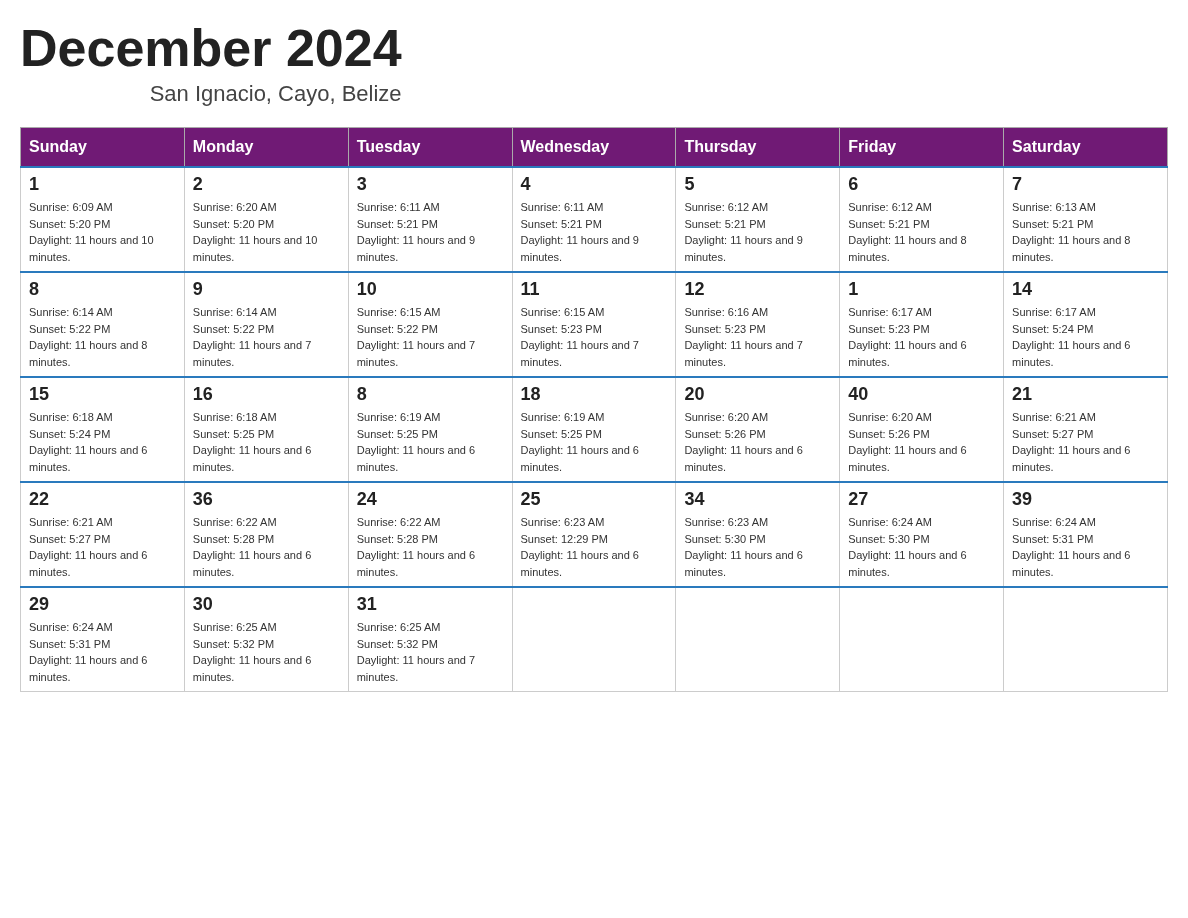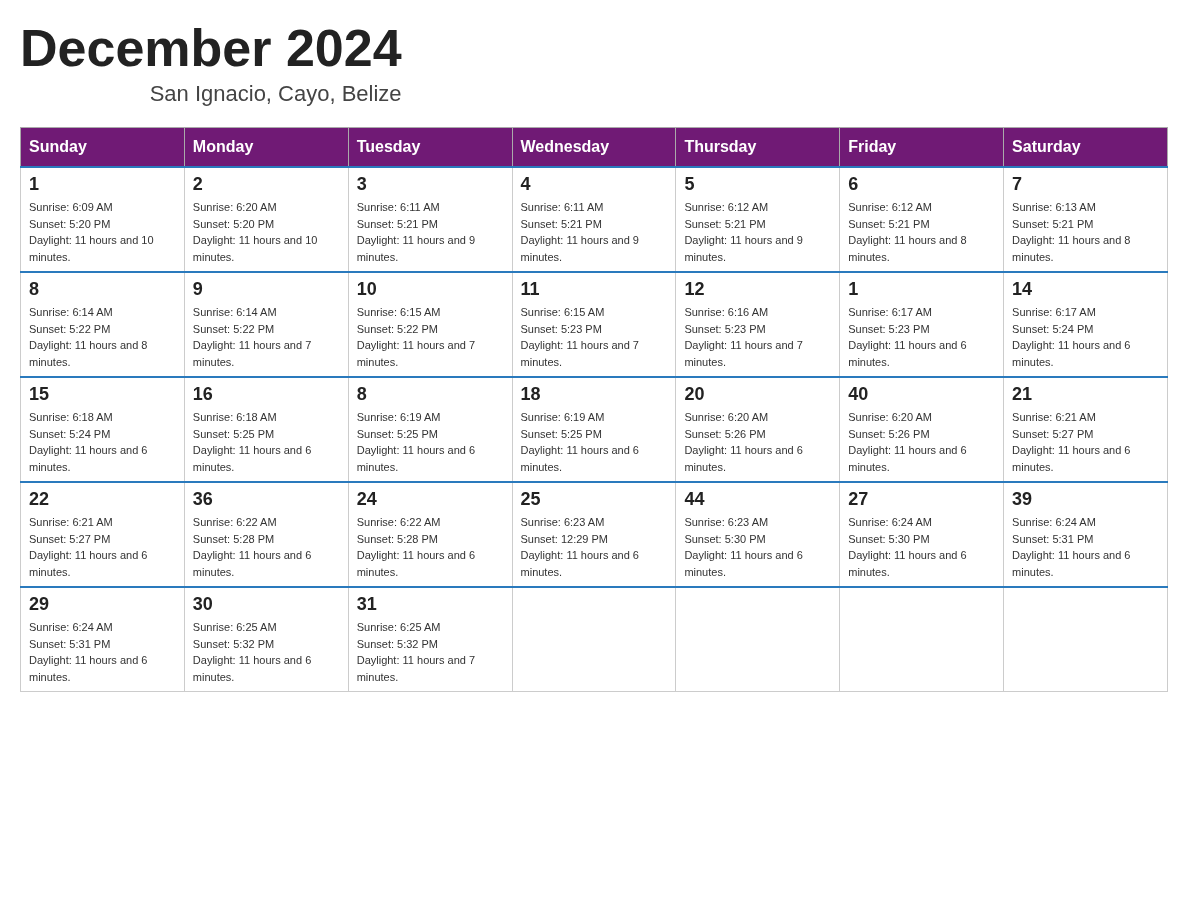--- a/index.html
+++ b/index.html
@@ -321,21 +321,21 @@
       </td>
         <td>
         <span class="day-num">25</span>
         <div class="day-info">
           <span>Sunrise: 6:23 AM</span><br>
           <span>Sunset: 12:29 PM</span><br>
           <span>Daylight: 11 hours and 6 minutes.</span>
         </div>
       </td>
         <td>
-        <span class="day-num">44</span>
+        <span class="day-num">34</span>
         <div class="day-info">
           <span>Sunrise: 6:23 AM</span><br>
           <span>Sunset: 5:30 PM</span><br>
           <span>Daylight: 11 hours and 6 minutes.</span>
         </div>
       </td>
         <td>
         <span class="day-num">27</span>
         <div class="day-info">
           <span>Sunrise: 6:24 AM</span><br>

